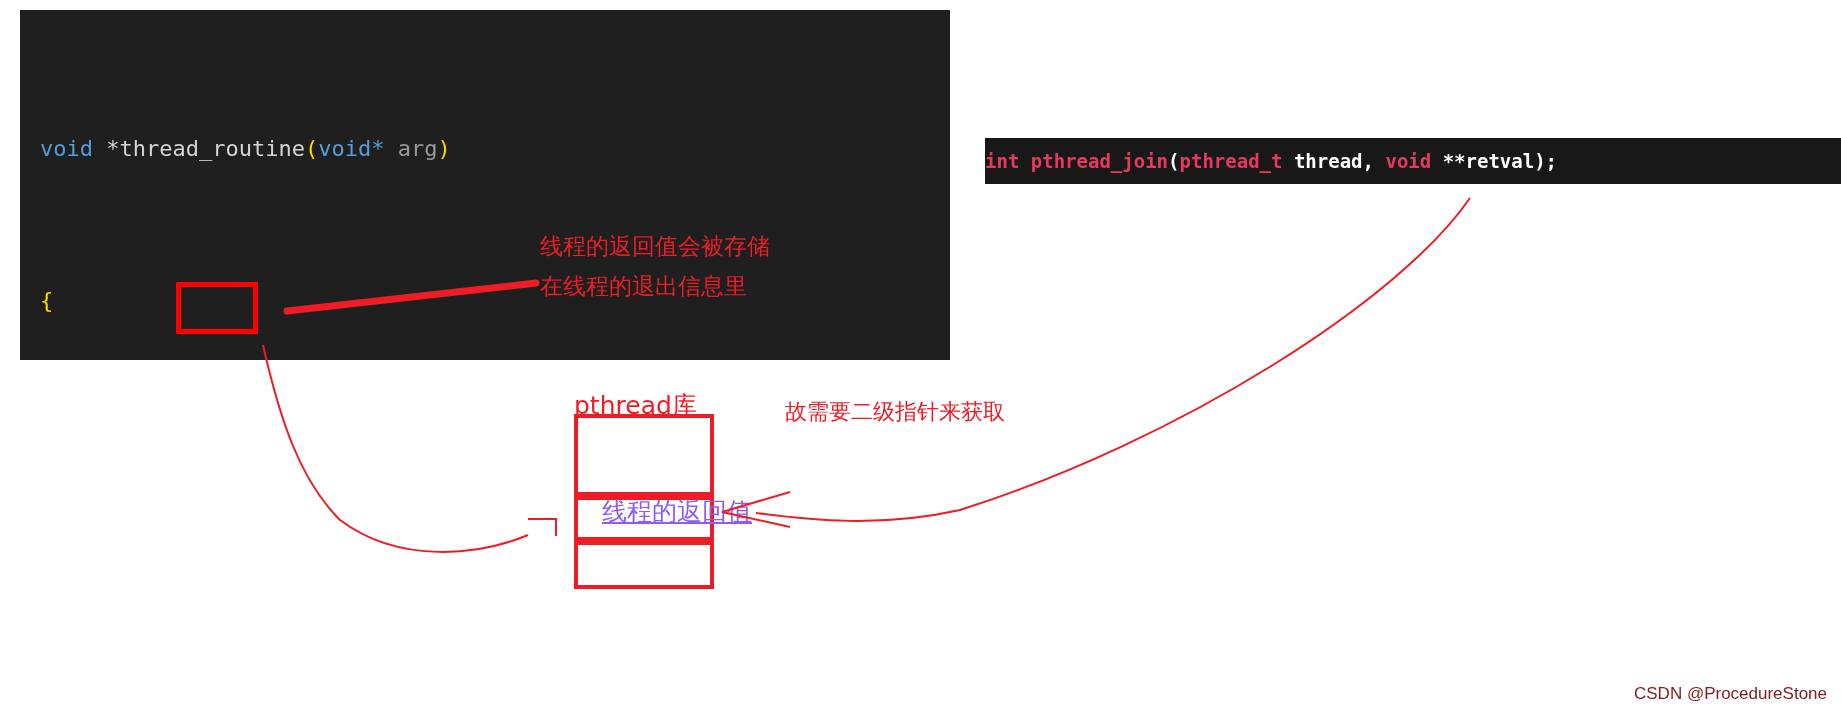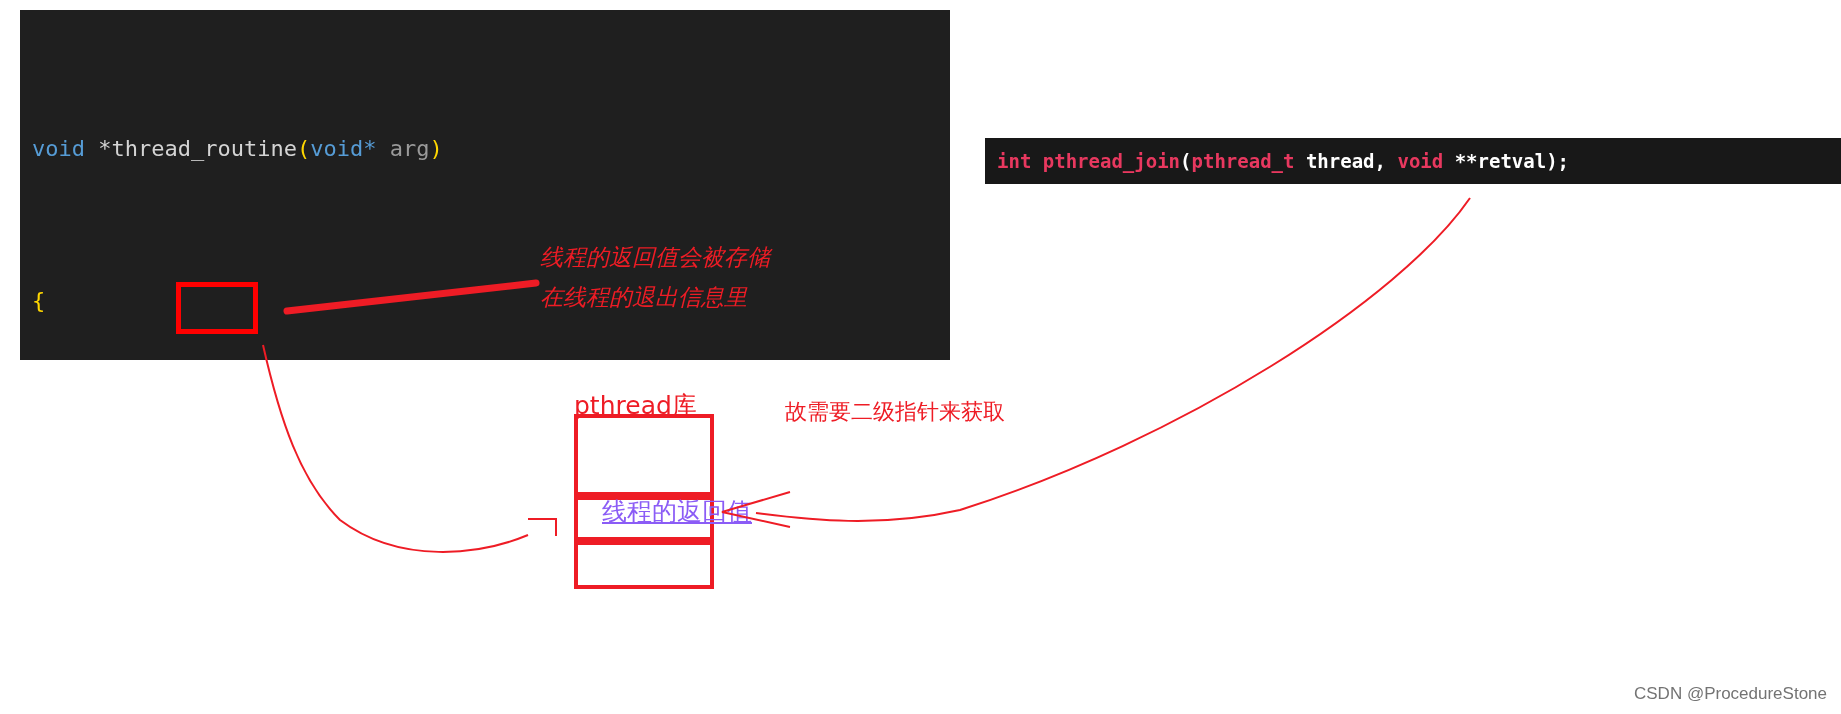--- a/index.html
+++ b/index.html
@@ -26,21 +26,21 @@
     font-family: "DejaVu Sans Mono", "Liberation Mono", monospace;
     font-size: 22px;
     line-height: 38px;
     white-space: pre;
     overflow: hidden;
     padding: 6px 0 0 0;
     box-sizing: border-box;
   }
   .code-line {
     height: 38px;
-    padding-left: 12px;
+    padding-left: 20px;
     position: relative;
     white-space: pre;
   }
   .t-kw     { color: #569cd6; }
   .t-fn2    { color: #d4d4d4; }
   .t-param  { color: #9a9a9a; }
   .p-yellow { color: #ffd700; }
 
   
   #null-box {
@@ -60,43 +60,41 @@
     left: 985px;
     top: 138px;
     width: 856px;
     height: 46px;
     background: #181818;
     color: #ffffff;
     font-family: "DejaVu Sans Mono", "Liberation Mono", monospace;
     font-size: 19px;
     font-weight: bold;
     line-height: 46px;
-    padding-left: 12px;
     box-sizing: border-box;
     white-space: pre;
     overflow: hidden;
   }
   .j-kw { color: #e8385f; font-weight: bold; }
   .j-fn { color: #e8385f; font-weight: bold; }
   .j-w  { color: #ffffff; font-weight: bold; }
 
   
   .anno {
     position: absolute;
     color: #ee1c25;
     font-family: "DejaVu Sans", "Liberation Sans", sans-serif;
     font-size: 23px;
     white-space: nowrap;
     line-height: 40px;
   }
 
   #anno-store {
     left: 540px;
-    top: 237px;
-    font-style: italic;
+    top: 226px;
   }
   #anno-type {
     left: 333px;
     top: 383px;
   }
   #anno-lib {
     left: 574px;
     top: 386px;
     font-size: 25px;
   }
@@ -143,21 +141,21 @@
     width: 1841px;
     height: 714px;
     pointer-events: none;
   }
 
   
   #watermark {
     position: absolute;
     right: 14px;
     bottom: 10px;
-    color: #737373;
+    color: #7f1d1d;
     font-size: 17px;
     font-family: "Liberation Sans", "DejaVu Sans", sans-serif;
     white-space: nowrap;
   }
 </style>
 </head>
 <body>
 
 <div id="code-block">
 

